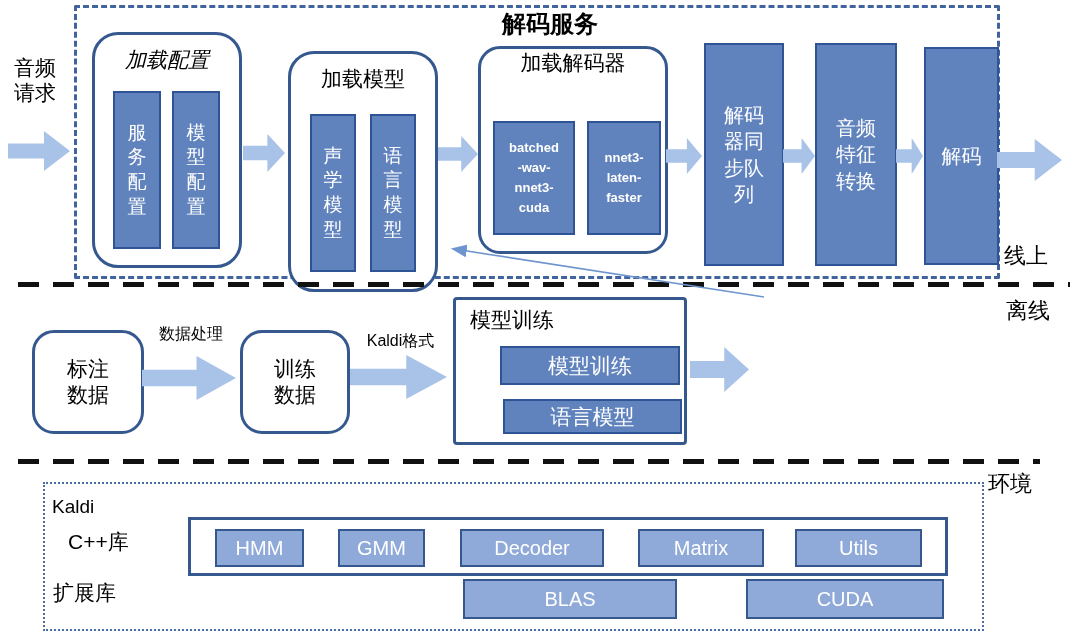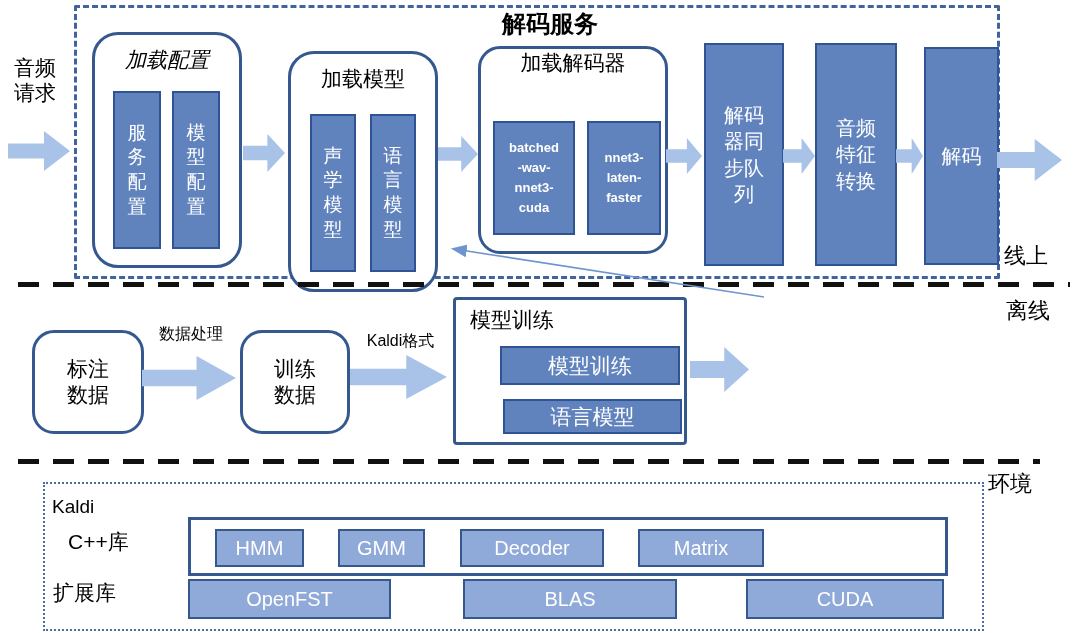--- a/index.html
+++ b/index.html
@@ -147,20 +147,20 @@
   <div class="abs dotted-blue" style="left:43px;top:482px;width:937px;height:145px;">
     <div class="abs" style="left:7px;top:12px;font-size:19px;text-align:right;">Kaldi</div>
     <div class="abs" style="left:23px;top:44px;font-size:21px;">C++库</div>
     <div class="abs" style="left:8px;top:95px;font-size:21px;">扩展库</div>
 
     <div class="abs" style="left:143px;top:33px;width:754px;height:53px;background:#fff;border:3px solid #35598F;">
       <div class="abs lightbox" style="left:147px;top:9px;width:83px;height:34px;font-size:20px;">GMM</div>
       <div class="abs lightbox" style="left:24px;top:9px;width:85px;height:34px;font-size:20px;">HMM</div>
       <div class="abs lightbox" style="left:269px;top:9px;width:140px;height:34px;font-size:20px;">Decoder</div>
       <div class="abs lightbox" style="left:447px;top:9px;width:122px;height:34px;font-size:20px;">Matrix</div>
+      <div class="abs lightbox" style="left:604px;top:9px;width:123px;height:34px;font-size:20px;">Utils</div>
     </div>
 
-    <div class="abs lightbox" style="left:143px;top:95px;width:199px;height:36px;font-size:20px;">OpenFST</div>
     <div class="abs lightbox" style="left:418px;top:95px;width:210px;height:36px;font-size:20px;">BLAS</div>
     <div class="abs lightbox" style="left:701px;top:95px;width:194px;height:36px;font-size:20px;">CUDA</div>
   </div>
 
 </div>
 
 </body></html>

